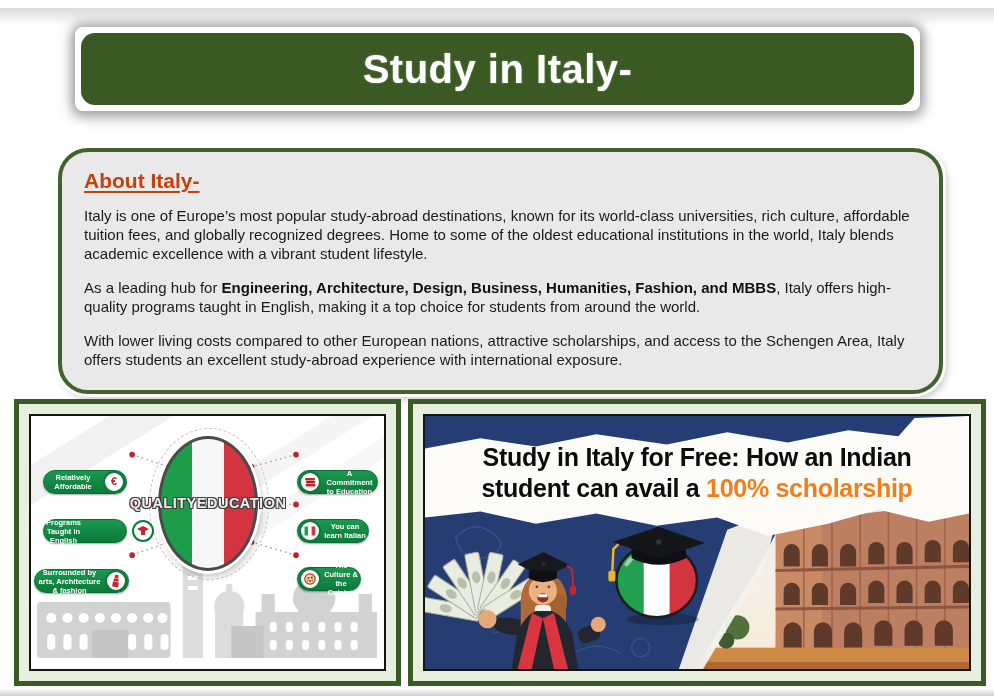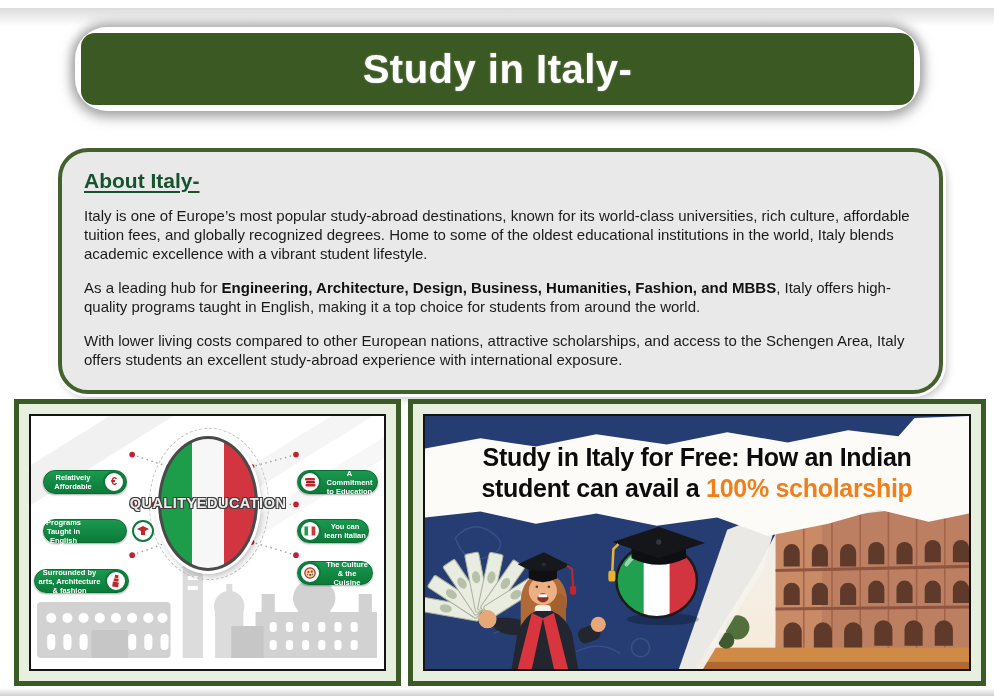--- a/index.html
+++ b/index.html
@@ -10,33 +10,33 @@
   .slide { position:absolute; inset:0; }
 
   
   .top-shade { position:absolute; top:8px; left:0; right:0; height:18px;
     background:linear-gradient(#c8c8c8, rgba(255,255,255,0)); opacity:.65; }
   .bottom-shade { position:absolute; bottom:1px; left:0; right:0; height:8px;
     background:linear-gradient(rgba(255,255,255,0), #c4c4c4); opacity:.8; }
 
   
   .title-banner { position:absolute; left:75px; top:27px; width:845px; height:84px;
-    background:#ffffff; border-radius:32px; padding:6px; box-sizing:border-box;
+    background:#ffffff; border-radius:8px; padding:6px; box-sizing:border-box;
     box-shadow:0 3px 12px 4px rgba(110,110,110,.55), 0 -3px 10px 2px rgba(150,150,150,.4); }
   .title-banner-inner { width:100%; height:100%; background:#3b5a23; border-radius:14px;
     display:flex; align-items:center; justify-content:center; }
   .title-banner-inner h1 { margin:0; color:#ffffff; font-size:40px; font-weight:bold; letter-spacing:.5px;
     text-shadow:0 0 2px rgba(255,255,255,.4); }
 
   
   .about-box { position:absolute; left:58px; top:148px; width:885px; height:246px;
     background:#e9e9e9; border:4px solid #42612d; border-radius:30px;
     box-shadow:0 0 0 3px #ffffff, 3px 4px 9px rgba(0,0,0,.28);
     padding:17px 22px; box-sizing:border-box; }
-  .about-heading { margin:0 0 13px 0; font-size:21px; font-weight:bold; color:#14532d;
+  .about-heading { margin:0 0 13px 0; font-size:21px; font-weight:bold; color:#c2410c;
     text-decoration:underline; text-underline-offset:3px; }
   .about-para { margin:0 0 15px 0; font-size:15px; line-height:19px; color:#1b1b1b; }
   .about-para b { color:#111; }
 
   
   .frame { position:absolute; top:399px; height:287px; border:5px solid #3a5a26;
     background:#e7efdf; padding:10px; box-sizing:border-box; }
   .frame-left  { left:14px;  width:387px; }
   .frame-right { left:408px; width:578px; }
   .frame-inner { width:100%; height:100%; border:2px solid #141414; box-sizing:border-box;
@@ -67,21 +67,21 @@
     box-shadow:0 1px 2px rgba(0,0,0,.35);margin-top:28px; }
   .pill-label { flex:1; padding:0 2px; }
   .pill-icon { width:22px; height:22px; border-radius:50%; background:#fff; border:2px solid #0c7a3a;
     box-sizing:border-box; display:flex; align-items:center; justify-content:center; flex:0 0 auto;
     color:#c1272d; font-weight:bold; font-size:11px; margin:0 1px; }
   .p1 { left:12px; top:26px;  width:84px; }
   .p2 { left:12px; top:75px;  width:84px;gap:48px; }
   .p3 { left:3px;  top:125px; width:95px; }
   .p4 { left:266px; top:26px;  width:81px; }
   .p5 { left:266px; top:75px;  width:72px; }
-  .p6 { left:266px; top:117px; width:76px; }
+  .p6 { left:266px; top:123px; width:64px; }
 
   
   .sb { position:absolute; inset:0; background:#263d74; }
   .sb-art { position:absolute; inset:0; width:100%; height:100%; }
   .sb-headline { position:absolute; left:0; right:0; top:27px; text-align:center;
     font-size:25px; font-weight:bold; color:#0c0c0c; letter-spacing:-.3px; }
   .sb-line1 { white-space:nowrap; }
   .sb-line2 { white-space:nowrap; margin-top:2px; }
   .sb-line2 .hl { color:#ef7f1b; }
 </style>

